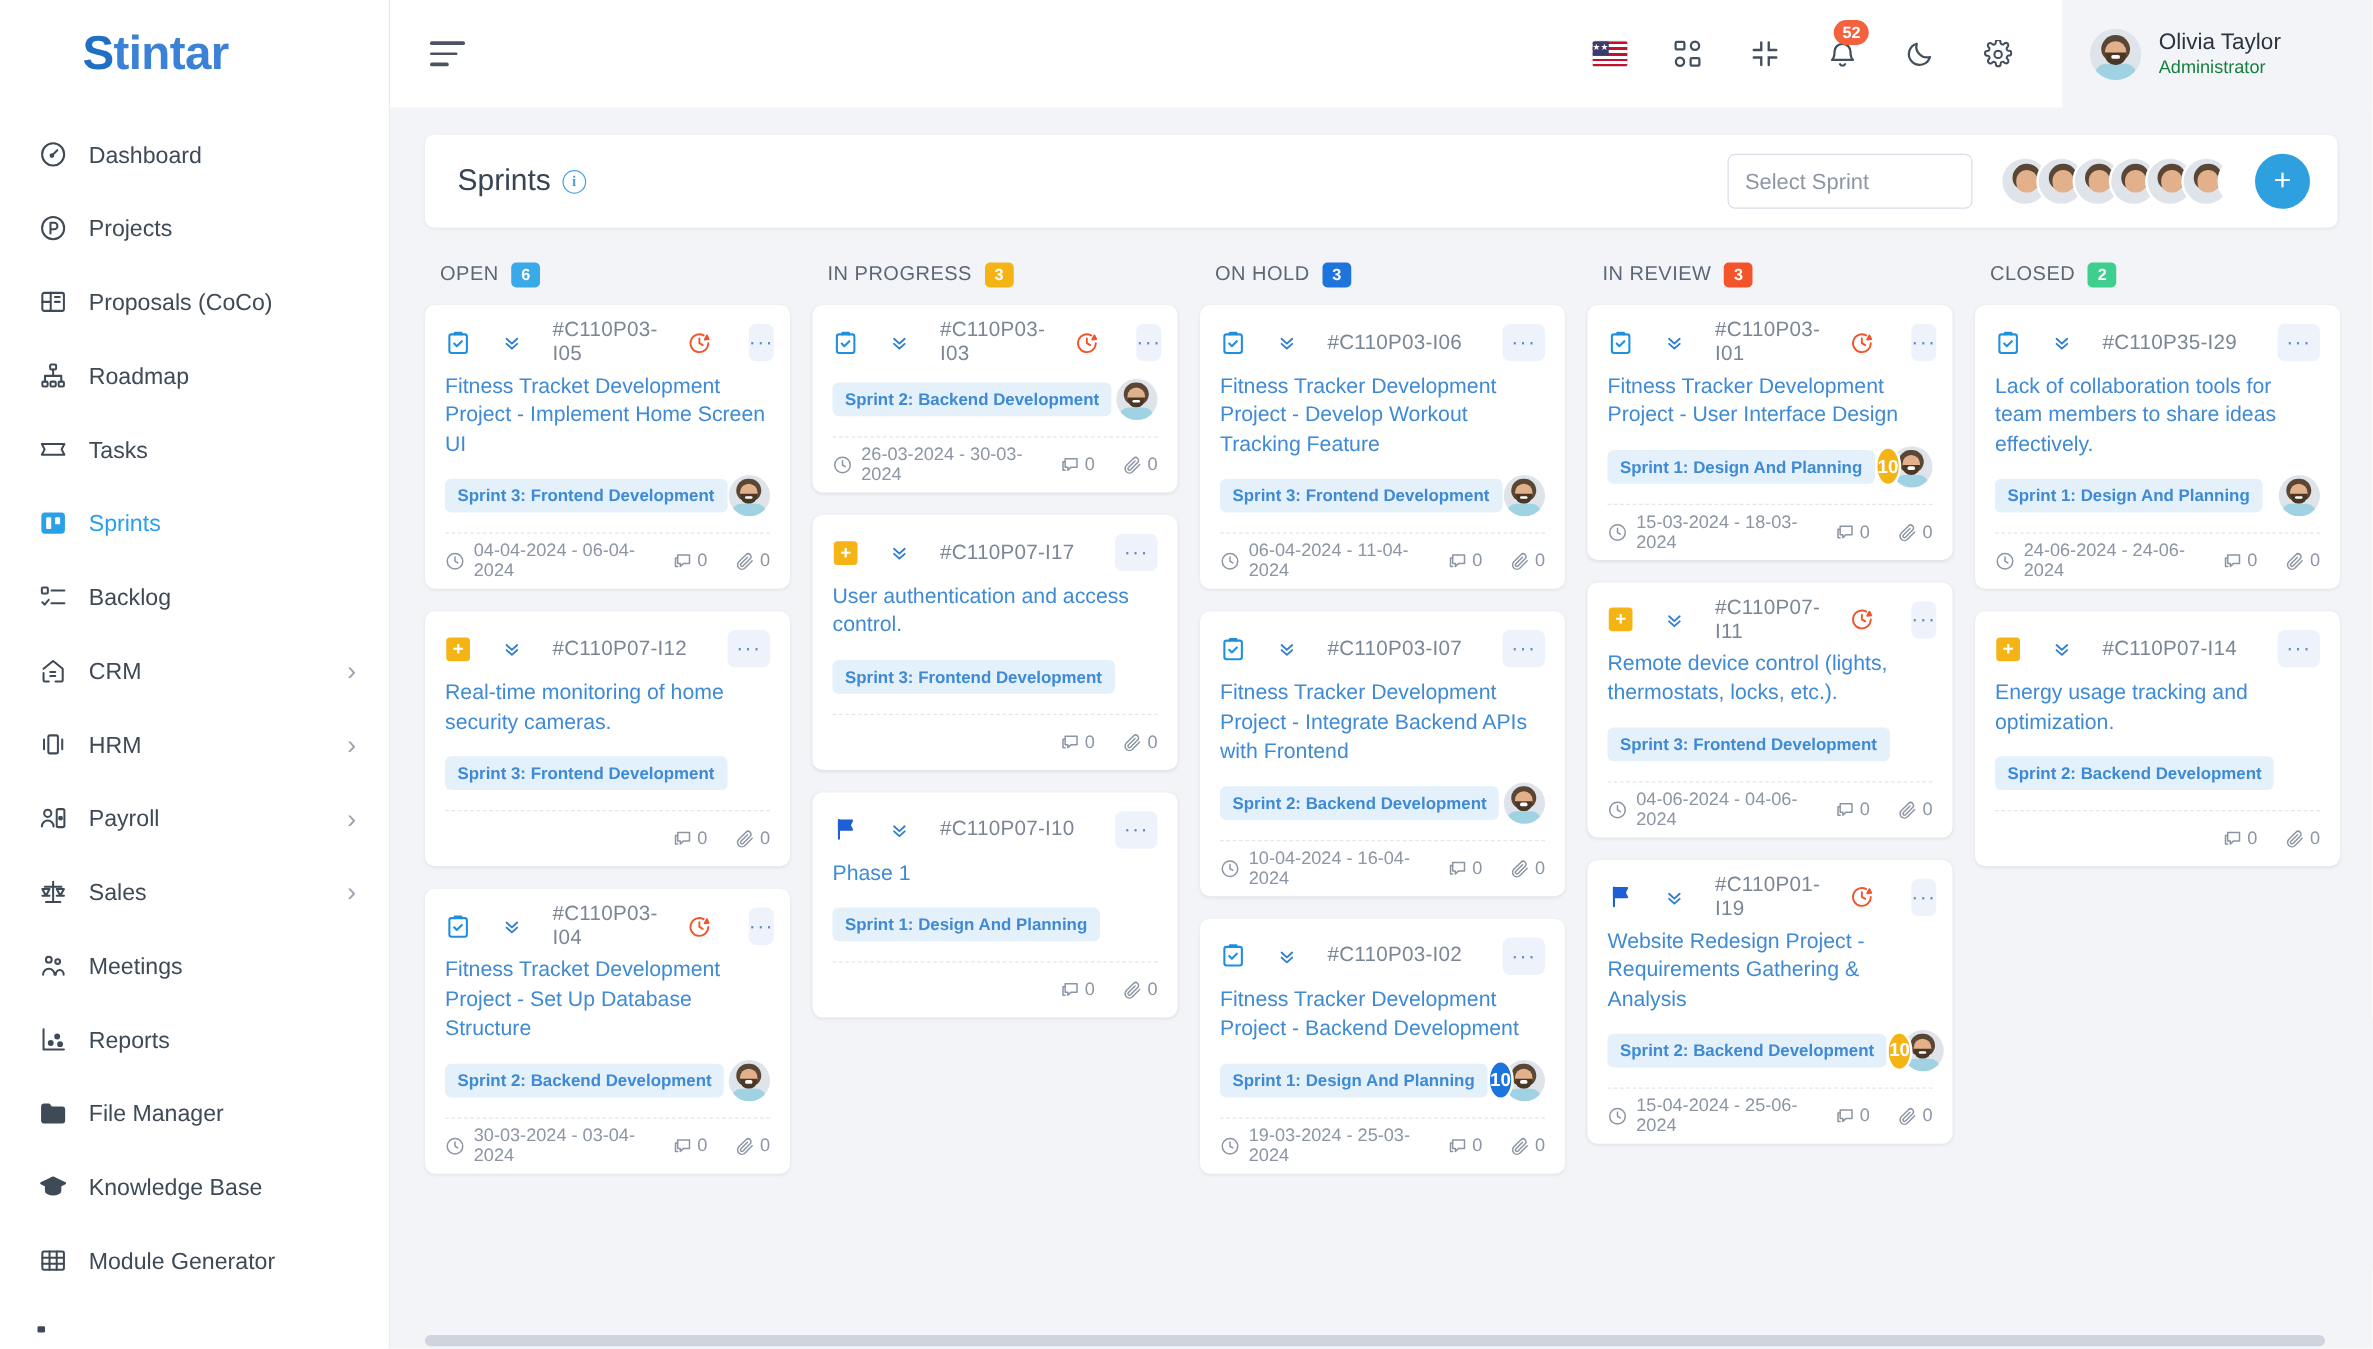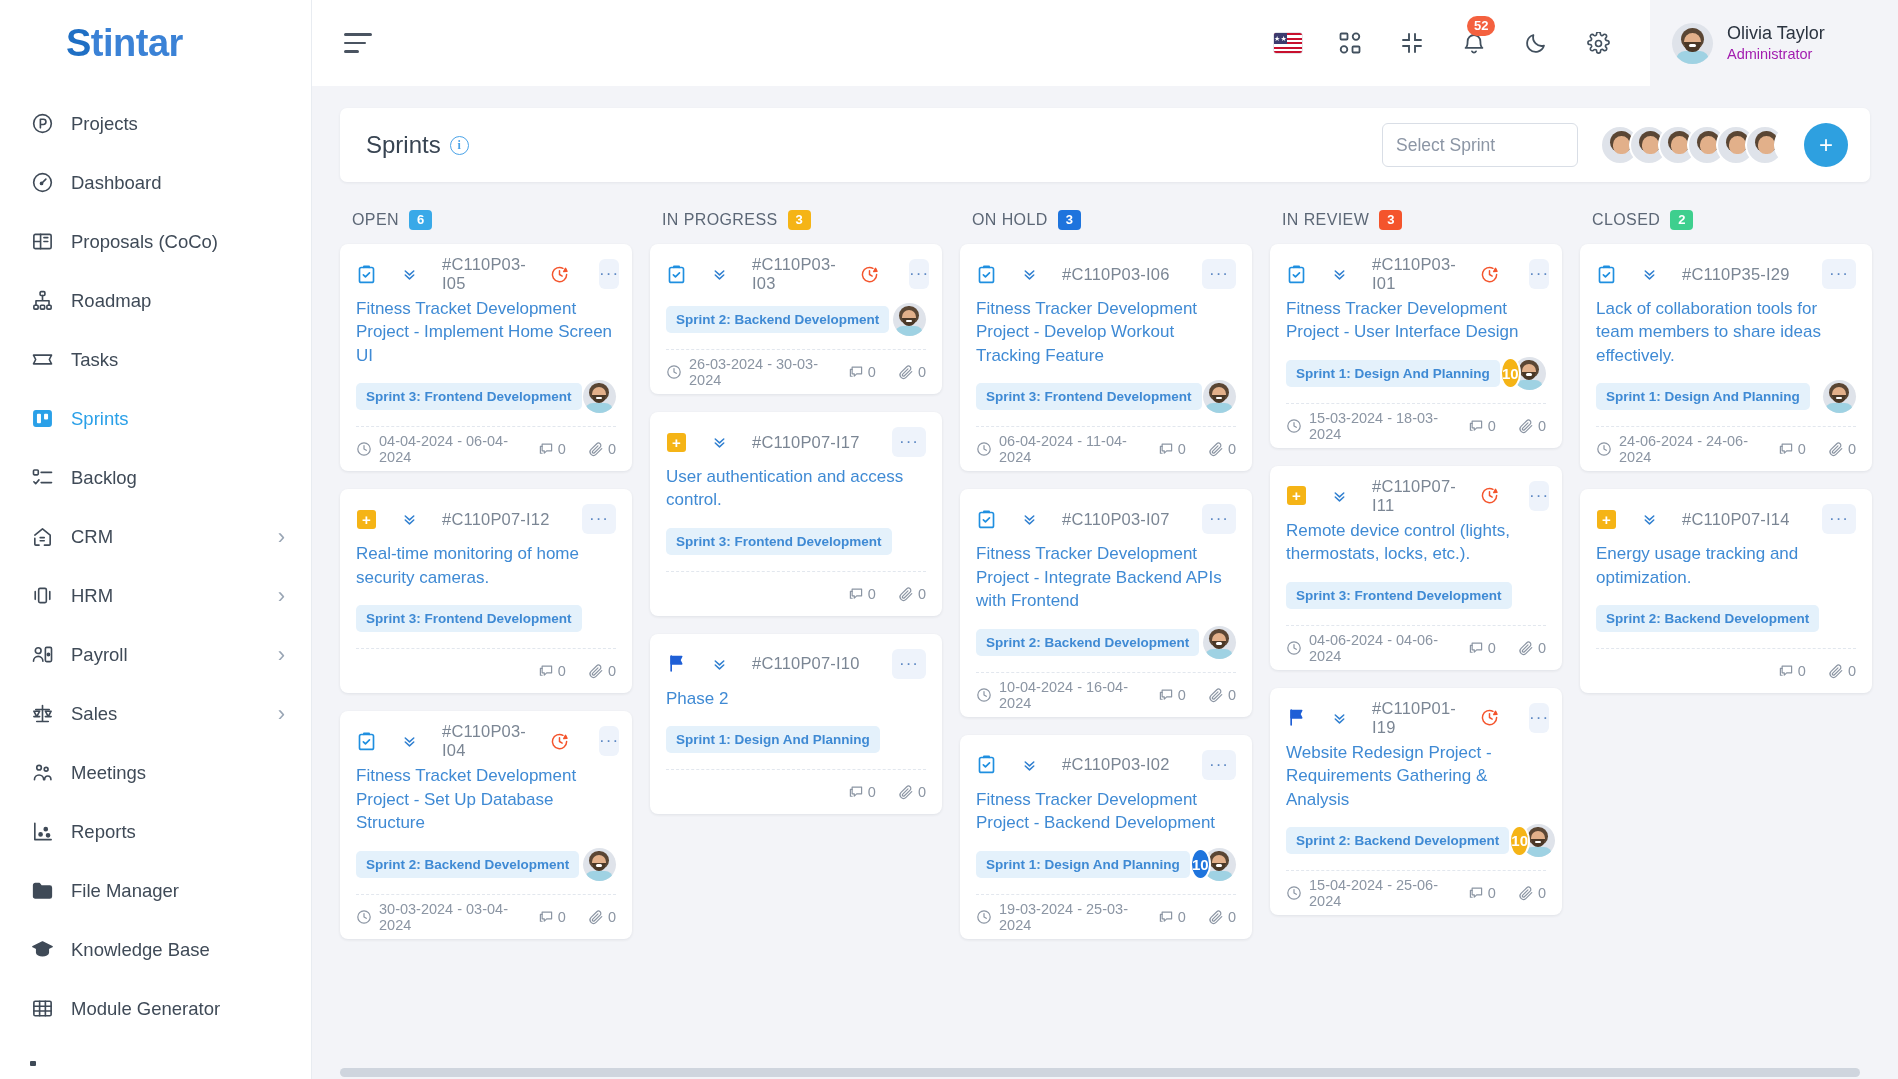--- a/index.html
+++ b/index.html
@@ -85,21 +85,21 @@
   .avatar .shirt {
     position:absolute; left:4px; bottom:0; width:33px; height:13px; border-radius:9px 9px 0 0;
     background:#9fd2e3; z-index:2;
   }
   .avatar .beard {
     position:absolute; left:12px; top:19px; width:17px; height:10px; border-radius:0 0 8px 8px;
     background:#4a3827; z-index:3;
   }
   .avatar .mouth { position:absolute; left:17px; top:21px; width:7px; height:3px; border-radius:3px; background:#fff; z-index:4;}
   .profile .pname { font-size: 18px; color: #2b3440; line-height: 1.25; }
-  .profile .prole { font-size: 14.5px; color: #a21caf; line-height: 1.3; }
+  .profile .prole { font-size: 14.5px; color: #15803d; line-height: 1.3; }
 
   
   .content { flex: 1; padding: 22px 0 0 0; overflow: hidden; display:flex; flex-direction:column; }
   .sprint-bar {
     margin: 0 28px; background: #fff; border-radius: 7px; height: 74px;
     display: flex; align-items: center; padding: 0 22px 0 26px;
     box-shadow: 0 1px 3px rgba(30,40,60,.07);
   }
   .sprint-title { font-size: 24px; color: #384452; display: flex; align-items: center; gap: 9px; }
   .info-ico { width:19px; height:19px; border-radius:50%; border:1.6px solid #4aa3e8; color:#4aa3e8;
@@ -200,34 +200,34 @@
     <div class="logo-wrap">
       <div class="logo-text">
         <span class="s-mark">S</span><span>tintar</span>
       </div>
     </div>
     <nav class="nav" id="nav">
         <div class="nav-item">
           <span class="ico">
             <svg width="23" height="23" viewBox="0 0 24 24" fill="none" stroke="#3f4a57" stroke-width="1.7" stroke-linecap="round" stroke-linejoin="round" class="sm">
               <circle cx="12" cy="12" r="9.2"></circle>
-              <path d="M9.8 16.5V7.6h3.1a2.7 2.7 0 0 1 0 5.4H9.8"></path>
-            </svg>
-          </span>
-          <span class="lbl">Projects</span>
-        </div>
-        <div class="nav-item">
-          <span class="ico">
-            <svg width="23" height="23" viewBox="0 0 24 24" fill="none" stroke="#3f4a57" stroke-width="1.7" stroke-linecap="round" stroke-linejoin="round" class="sm">
-              <circle cx="12" cy="12" r="9.2"></circle>
               <path d="M15.5 8.5 11 13"></path>
               <circle cx="11" cy="13" r="1.1" fill="#3f4a57"></circle>
             </svg>
           </span>
           <span class="lbl">Dashboard</span>
+        </div>
+        <div class="nav-item">
+          <span class="ico">
+            <svg width="23" height="23" viewBox="0 0 24 24" fill="none" stroke="#3f4a57" stroke-width="1.7" stroke-linecap="round" stroke-linejoin="round" class="sm">
+              <circle cx="12" cy="12" r="9.2"></circle>
+              <path d="M9.8 16.5V7.6h3.1a2.7 2.7 0 0 1 0 5.4H9.8"></path>
+            </svg>
+          </span>
+          <span class="lbl">Projects</span>
         </div>
         <div class="nav-item">
           <span class="ico">
             <svg width="23" height="23" viewBox="0 0 24 24" fill="none" stroke="#3f4a57" stroke-width="1.7" stroke-linecap="round" stroke-linejoin="round" class="sm">
               <rect x="3" y="4.5" width="18" height="15" rx="1.6"></rect>
               <path d="M3 12h7M10 4.5v15M13.5 8h4M13.5 12h4"></path>
             </svg>
           </span>
           <span class="lbl">Proposals (CoCo)</span>
         </div>
@@ -754,21 +754,21 @@
                     </svg>
                   </span>
                   <span class="chev-dbl">
                     <svg width="17" height="17" viewBox="0 0 24 24" fill="none" stroke="#2f7fd0" stroke-width="2.1" stroke-linecap="round" stroke-linejoin="round" class="sm">
                       <path d="M6 8.5 12 14l6-5.5M6 14.2 12 19.6l6-5.4"></path>
                     </svg>
                   </span>
                   <span class="card-id">#C110P07-I10</span>
                   <span class="dots">···</span>
                 </div>
-                <div class="card-title">Phase 2</div>
+                <div class="card-title">Phase 1</div>
                 <div class="card-meta">
                   <span class="sprint-chip">Sprint 1: Design And Planning</span>
                   <span class="meta-sp"></span>
                   <div class="card-av empty">
                     <span class="ghost-person"><span class="h"></span><span class="b"></span></span>
                   </div>
                 </div>
                 <div class="card-foot">
                   <span class="foot-sp"></span>
                   <span class="foot-stat">

